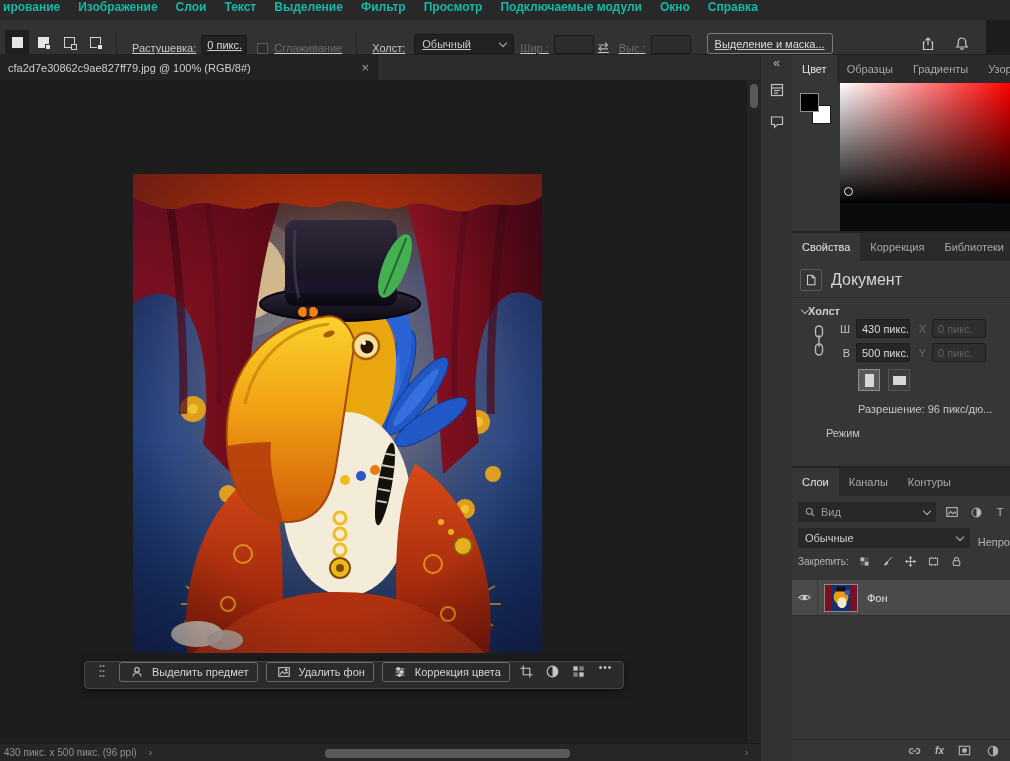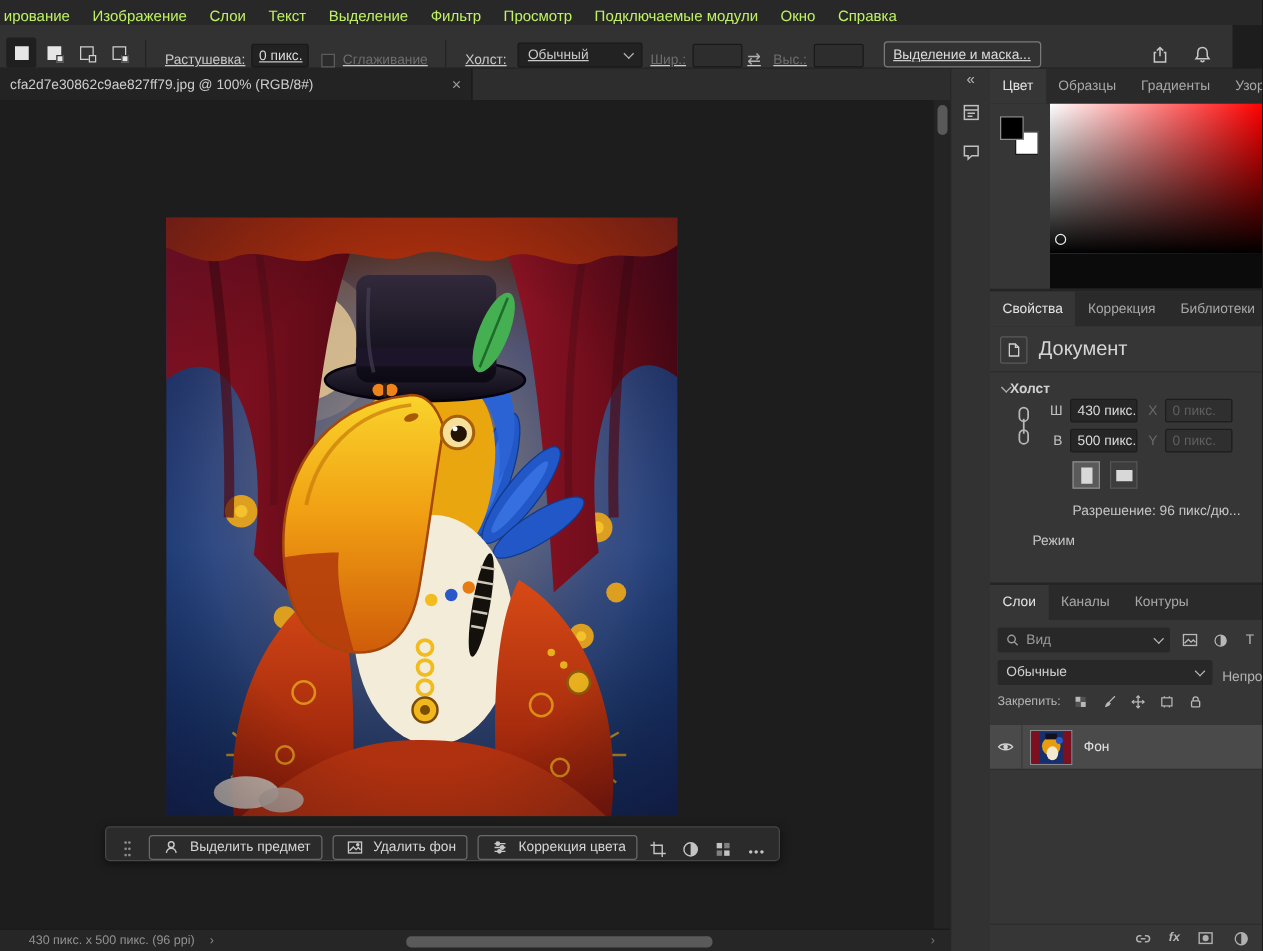--- a/index.html
+++ b/index.html
@@ -2,21 +2,21 @@
 <html><head>
 <meta charset="utf-8">
 <style>
   *{margin:0;padding:0;box-sizing:border-box;}
   html,body{background:#111;}
   #app{position:relative;width:1010px;height:761px;background:#1d1d1d;overflow:hidden;
        font-family:"Liberation Sans",sans-serif;color:#d4d4d4;font-size:12px;}
 
   
   .menubar{position:absolute;top:0;left:0;width:1010px;height:20px;background:#282828;
-           display:flex;align-items:flex-end;color:#bef264;}
+           display:flex;align-items:flex-start;color:#14b8a6;font-weight:bold;}
   .menu-item{padding:0 9px;white-space:nowrap;cursor:default;}
   .menu-item:first-child{padding-left:3px;}
 
   
   .optionsbar{position:absolute;top:20px;left:0;width:986px;height:35px;background:#323232;
               border-bottom:1px solid #212121;display:flex;align-items:flex-end;font-size:11px;color:#c9c9c9;text-decoration:underline;}
   .tool-opts{display:flex;margin-left:5px;gap:2px;}
   .tool-opt{width:24px;height:24px;display:flex;align-items:center;justify-content:center;border-radius:2px;position:relative;}
   .tool-opt.active{background:#1f1f1f;}
   .sq-solid{width:11px;height:11px;background:#e6e6e6;}
@@ -48,32 +48,32 @@
   .doc-title{white-space:nowrap;overflow:hidden;flex:1;}
   .doc-close{margin-left:8px;color:#9c9c9c;font-size:13px;}
 
   
   .canvas{position:absolute;top:80px;left:0;width:746px;height:663px;background:#1d1d1d;overflow:hidden;}
   .artwork{position:absolute;left:133px;top:94px;width:409px;height:479px;}
   .artwork svg{display:block;}
 
   
   .taskbar{position:absolute;left:84px;top:581px;height:28px;background:#2b2b2b;border:1px solid #474747;
-           border-radius:4px;display:flex;align-items:flex-end;padding:0 8px;gap:8px;box-shadow:0 2px 8px rgba(0,0,0,.55);}
+           border-radius:4px;display:flex;align-items:flex-start;padding:0 8px;gap:8px;box-shadow:0 2px 8px rgba(0,0,0,.55);}
   .tb-btn{height:20px;border:1px solid #6a6a6a;border-radius:3px;background:transparent;color:#d6d6d6;font-size:11px;
           display:flex;align-items:center;gap:6px;padding:0 8px;font-family:inherit;white-space:nowrap;cursor:default;}
   .tb-icon{width:18px;height:18px;display:flex;align-items:center;justify-content:center;color:#c4c4c4;}
   .tb-more{color:#c4c4c4;font-size:10px;letter-spacing:1px;margin:0 3px;}
 
   
   .vscroll{position:absolute;left:746px;top:80px;width:14px;height:663px;background:#242424;border-left:1px solid #1c1c1c;}
   .vthumb{position:absolute;left:3px;top:4px;width:8px;height:24px;background:#595959;border-radius:4px;}
   .statusbar{position:absolute;left:0;top:743px;width:760px;height:18px;background:#262626;border-top:1px solid #1a1a1a;
              display:flex;align-items:center;font-size:10px;color:#929292;}
-  .status-text{margin-left:23px;white-space:nowrap;text-align:center;}
+  .status-text{margin-left:4px;white-space:nowrap;text-align:center;}
   .status-chev{margin-left:12px;color:#8a8a8a;}
   .hthumb{position:absolute;left:325px;top:5px;width:245px;height:9px;background:#5a5a5a;border-radius:4px;}
   .hscroll-right{position:absolute;right:12px;color:#777;}
 
   
   .dock{position:absolute;left:760px;top:55px;width:32px;height:706px;background:#323232;border-left:1px solid #262626;
         display:flex;flex-direction:column;align-items:center;}
   .dock-collapse{color:#b8b8b8;font-size:12px;margin-top:1px;}
   .dock-icon{width:24px;height:24px;margin-top:8px;display:flex;align-items:center;justify-content:center;}
 

